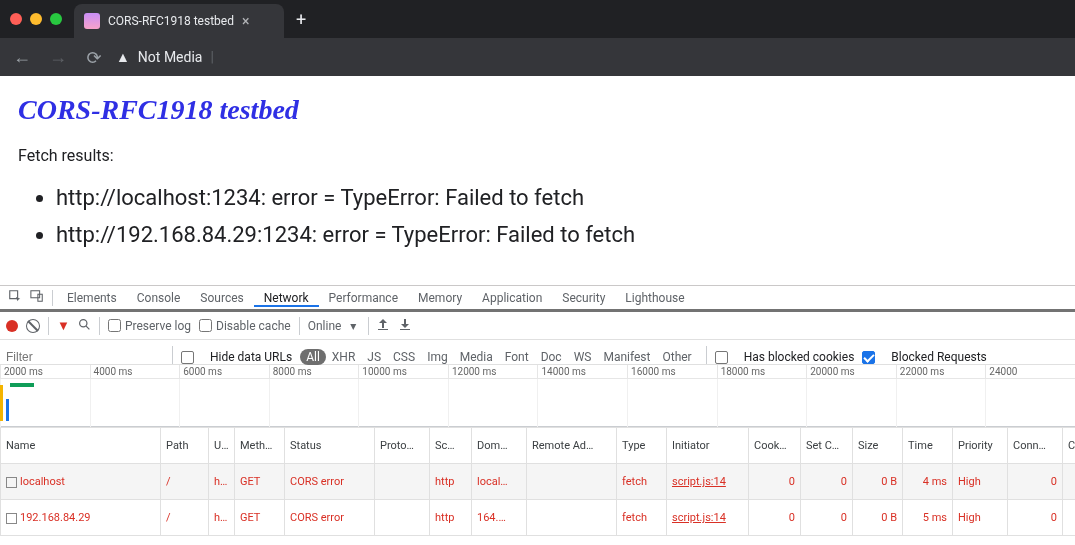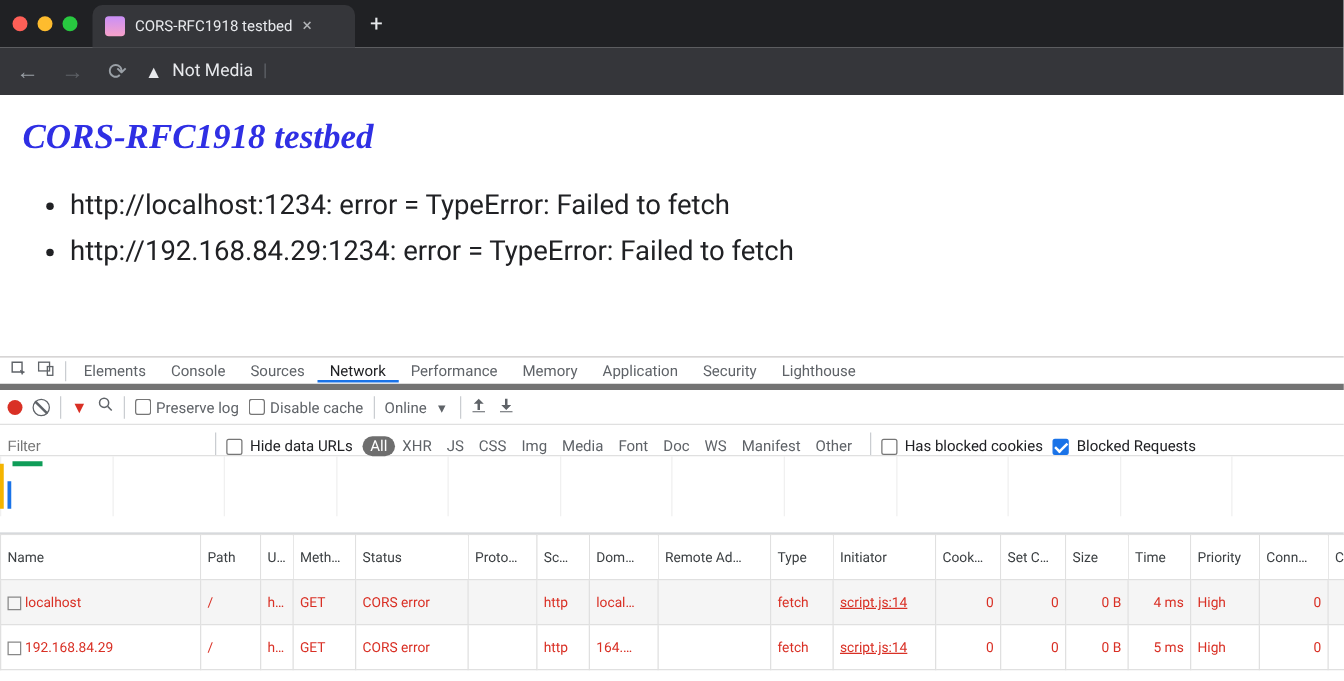--- a/index.html
+++ b/index.html
@@ -20,41 +20,41 @@
   .ns { font-weight:400; color:#e8eaed; }
   .sep-v { color:#5f6368; }
   .domain { color:#e8eaed; }
   
   .page { padding: 18px; background:#fff; }
   h1 { font-family: Georgia, "Times New Roman", serif; font-style: italic; font-weight: bold; font-size: 28px; color:#2f2fe4; margin-bottom: 20px; }
   .para { font-size:16px; margin-bottom:14px; }
   ul.results { padding-left: 38px; font-size:22px; line-height:1.7; }
   
   .devtools { position:absolute; bottom:0; left:0; right:0; height:260px; border-top:1px solid #cac8c8; background:#fff; display:flex; flex-direction:column; }
-  .dt-tabs { height:26px; border-bottom:5px solid #737373; display:flex; align-items:center; gap:0; padding-left:4px; }
+  .dt-tabs { height:26px; border-bottom:3px solid #737373; display:flex; align-items:center; gap:0; padding-left:4px; }
   .dt-tabs .ic { width:22px; text-align:center; color:#5f6368; font-size:13px; }
   .dt-tabs .sep { width:1px; height:16px; background:#cacdd1; margin:0 4px; }
   .dt-tabs .t { padding:0 10px; height:26px; line-height:26px; font-size:12px; color:#5f6368; cursor:pointer; }
   .dt-tabs .t.active { color:#202124; border-bottom:2px solid #1a73e8; }
   .dt-row2 { height:28px; border-bottom:1px solid #e0e0e0; display:flex; align-items:center; padding:0 6px; gap:8px; font-size:12px; color:#5f6368; }
   .rec { width:12px; height:12px; border-radius:50%; background:#d93025; }
   .nosign { width:14px; height:14px; border:1.5px solid #5f6368; border-radius:50%; position:relative; transform:rotate(45deg);}
   .nosign::after{content:"";position:absolute;left:-1px;top:5px;width:14px;height:1.5px;background:#5f6368;}
   .funnel { color:#d93025; font-size:13px; }
   .mag { color:#5f6368; font-size:13px; }
   .cb { display:inline-flex; align-items:center; gap:4px; }
   .cb input{margin:0;}
   .sel { display:inline-flex; align-items:center; gap:3px; padding-right:4px;}
   .updown{ display:flex; gap:10px; }
   .vline{ width:1px; height:18px; background:#cacdd1; }
   .dt-row3 { height:25px; border-bottom:1px solid #e0e0e0; display:flex; align-items:flex-end; padding:0 4px; gap:8px; font-size:12px;}
   .filter-in { border:none; outline:none; font-size:12px; color:#999; width:160px; padding-left:2px;}
   .chip { padding:1px 6px; border-radius:8px; color:#5f6368; cursor:pointer; }
   .chip.on{ background:#6e6e6e; color:#fff; }
-  .cb2 { display:inline-flex; align-items:center; gap:6px; }
+  .cb2 { display:inline-flex; align-items:center; gap:16px; }
   .cb2 .box{width:13px;height:13px;border:1px solid #767676;border-radius:2px;display:inline-block;}
   .cb2 .box.chk{background:#1a73e8;border-color:#1a73e8;position:relative;}
   .cb2 .box.chk::after{content:"";position:absolute;left:3px;top:0;width:4px;height:8px;border:solid #fff;border-width:0 2px 2px 0;transform:rotate(45deg);}
   
   .timeline { height:62px; border-bottom:1px solid #cacdd1; position:relative; font-size:10px; color:#666; }
   .ticks{ display:flex; height:14px; border-bottom:1px solid #e6e6e6;}
   .tick{ flex:1; border-left:1px solid #e6e6e6; padding-left:3px; line-height:14px;}
   .plotarea{ position:relative; height:48px;}
   .plotarea .grid{position:absolute;top:0;bottom:0;left:0;right:0;display:flex;}
   .plotarea .grid div{flex:1;border-left:1px solid #f0f0f0;}
@@ -95,20 +95,21 @@
   <div class="navbtn">⟳</div>
   <div class="addrfield">
     <span class="warn">▲</span>
     <span class="ns">Not Media</span>
     <span class="sep-v">|</span>
   </div>
 </div>
 
 <div class="page">
   <h1>CORS-RFC1918 testbed</h1>
+  <p class="para">Fetch results:</p>
   <ul class="results">
     <li>http://localhost:1234: error = TypeError: Failed to fetch</li>
     <li>http://192.168.84.29:1234: error = TypeError: Failed to fetch</li>
   </ul>
 </div>
 
 <div class="devtools">
   <div class="dt-tabs">
     <span class="ic">
       <svg width="14" height="14" viewBox="0 0 16 16">
@@ -178,20 +179,34 @@
         <span class="box"></span>
         <span>Has blocked cookies</span>
       </label>
     <label class="cb2">
         <span class="box chk"></span>
         <span>Blocked Requests</span>
       </label>
   </div>
 
   <div class="timeline">
+    <div class="ticks" id="ticks-holder">
+        <div class="tick">2000 ms</div>
+        <div class="tick">4000 ms</div>
+        <div class="tick">6000 ms</div>
+        <div class="tick">8000 ms</div>
+        <div class="tick">10000 ms</div>
+        <div class="tick">12000 ms</div>
+        <div class="tick">14000 ms</div>
+        <div class="tick">16000 ms</div>
+        <div class="tick">18000 ms</div>
+        <div class="tick">20000 ms</div>
+        <div class="tick">22000 ms</div>
+        <div class="tick">24000</div>
+      </div>
     <div class="plotarea">
       <div class="grid" id="grid-holder">
           <div></div>
           <div></div>
           <div></div>
           <div></div>
           <div></div>
           <div></div>
           <div></div>
           <div></div>

